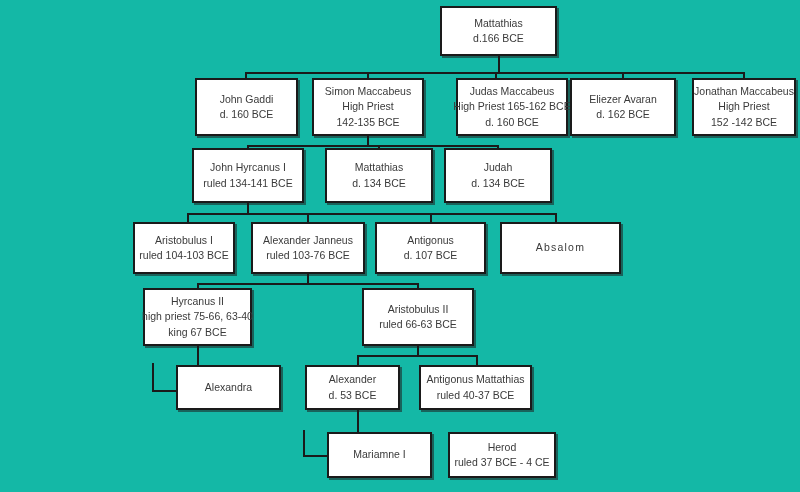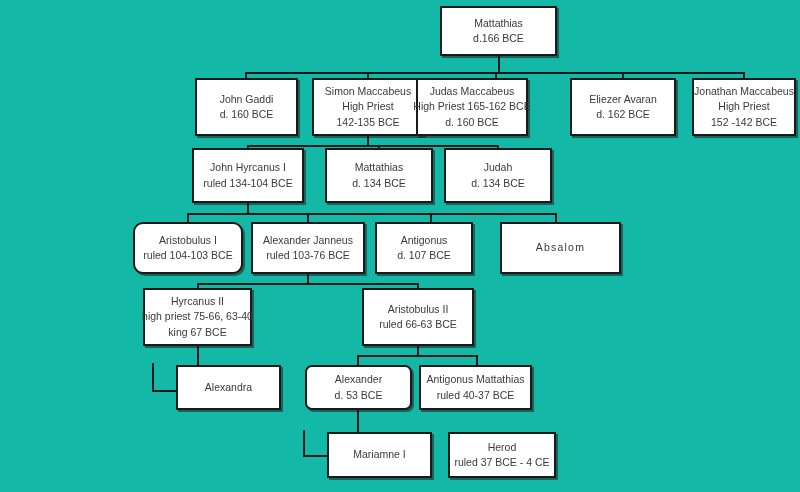--- a/index.html
+++ b/index.html
@@ -91,74 +91,74 @@
     </div>
     <div class="node" style="left: 195px; top: 78px; width: 103px; height: 58px;">
       <span class="line">John Gaddi</span>
       <span class="line">d. 160 BCE</span>
     </div>
     <div class="node" style="left: 312px; top: 78px; width: 112px; height: 58px;">
       <span class="line">Simon Maccabeus</span>
       <span class="line">High Priest</span>
       <span class="line">142-135 BCE</span>
     </div>
-    <div class="node" style="left: 416px; top: 78px; width: 112px; height: 58px;">
+    <div class="node" style="left: 456px; top: 78px; width: 112px; height: 58px;">
       <span class="line">Judas Maccabeus</span>
       <span class="line">High Priest 165-162 BCE</span>
       <span class="line">d. 160 BCE</span>
     </div>
     <div class="node" style="left: 570px; top: 78px; width: 106px; height: 58px;">
       <span class="line">Eliezer Avaran</span>
       <span class="line">d. 162 BCE</span>
     </div>
     <div class="node" style="left: 692px; top: 78px; width: 104px; height: 58px;">
       <span class="line">Jonathan Maccabeus</span>
       <span class="line">High Priest</span>
       <span class="line">152 -142 BCE</span>
     </div>
     <div class="node" style="left: 192px; top: 148px; width: 112px; height: 55px; align-items: center;">
       <span class="line">John Hyrcanus I</span>
-      <span class="line">ruled 134-104 BCE</span>
+      <span class="line">ruled 134-141 BCE</span>
     </div>
     <div class="node" style="left: 325px; top: 148px; width: 108px; height: 55px;">
       <span class="line">Mattathias</span>
       <span class="line">d. 134 BCE</span>
     </div>
     <div class="node" style="left: 444px; top: 148px; width: 108px; height: 55px;">
       <span class="line">Judah</span>
       <span class="line">d. 134 BCE</span>
     </div>
-    <div class="node" style="left: 133px; top: 222px; width: 110px; height: 52px; border-radius: 10px;">
+    <div class="node" style="left: 133px; top: 222px; width: 102px; height: 52px;">
       <span class="line">Aristobulus I</span>
       <span class="line">ruled 104-103 BCE</span>
     </div>
     <div class="node" style="left: 251px; top: 222px; width: 114px; height: 52px;">
       <span class="line">Alexander Janneus</span>
       <span class="line">ruled 103-76 BCE</span>
     </div>
-    <div class="node" style="left: 375px; top: 222px; width: 98px; height: 52px;">
+    <div class="node" style="left: 375px; top: 222px; width: 111px; height: 52px;">
       <span class="line">Antigonus</span>
       <span class="line">d. 107 BCE</span>
     </div>
     <div class="node wide-text" style="left: 500px; top: 222px; width: 121px; height: 52px;">
       <span class="line">Absalom</span>
     </div>
     <div class="node" style="left: 143px; top: 288px; width: 109px; height: 58px;">
       <span class="line">Hyrcanus II</span>
       <span class="line">high priest  75-66, 63-40</span>
       <span class="line">king 67 BCE</span>
     </div>
     <div class="node" style="left: 362px; top: 288px; width: 112px; height: 58px;">
       <span class="line">Aristobulus II</span>
       <span class="line">ruled 66-63 BCE</span>
     </div>
     <div class="node" style="left: 176px; top: 365px; width: 105px; height: 45px;">
       <span class="line">Alexandra</span>
     </div>
-    <div class="node" style="left: 305px; top: 365px; width: 107px; height: 45px; border-radius: 7px;">
+    <div class="node" style="left: 305px; top: 365px; width: 95px; height: 45px;">
       <span class="line">Alexander</span>
       <span class="line">d. 53 BCE</span>
     </div>
     <div class="node" style="left: 419px; top: 365px; width: 113px; height: 45px;">
       <span class="line">Antigonus  Mattathias</span>
       <span class="line">ruled 40-37 BCE</span>
     </div>
     <div class="node" style="left: 327px; top: 432px; width: 105px; height: 46px;">
       <span class="line">Mariamne I</span>
     </div>

